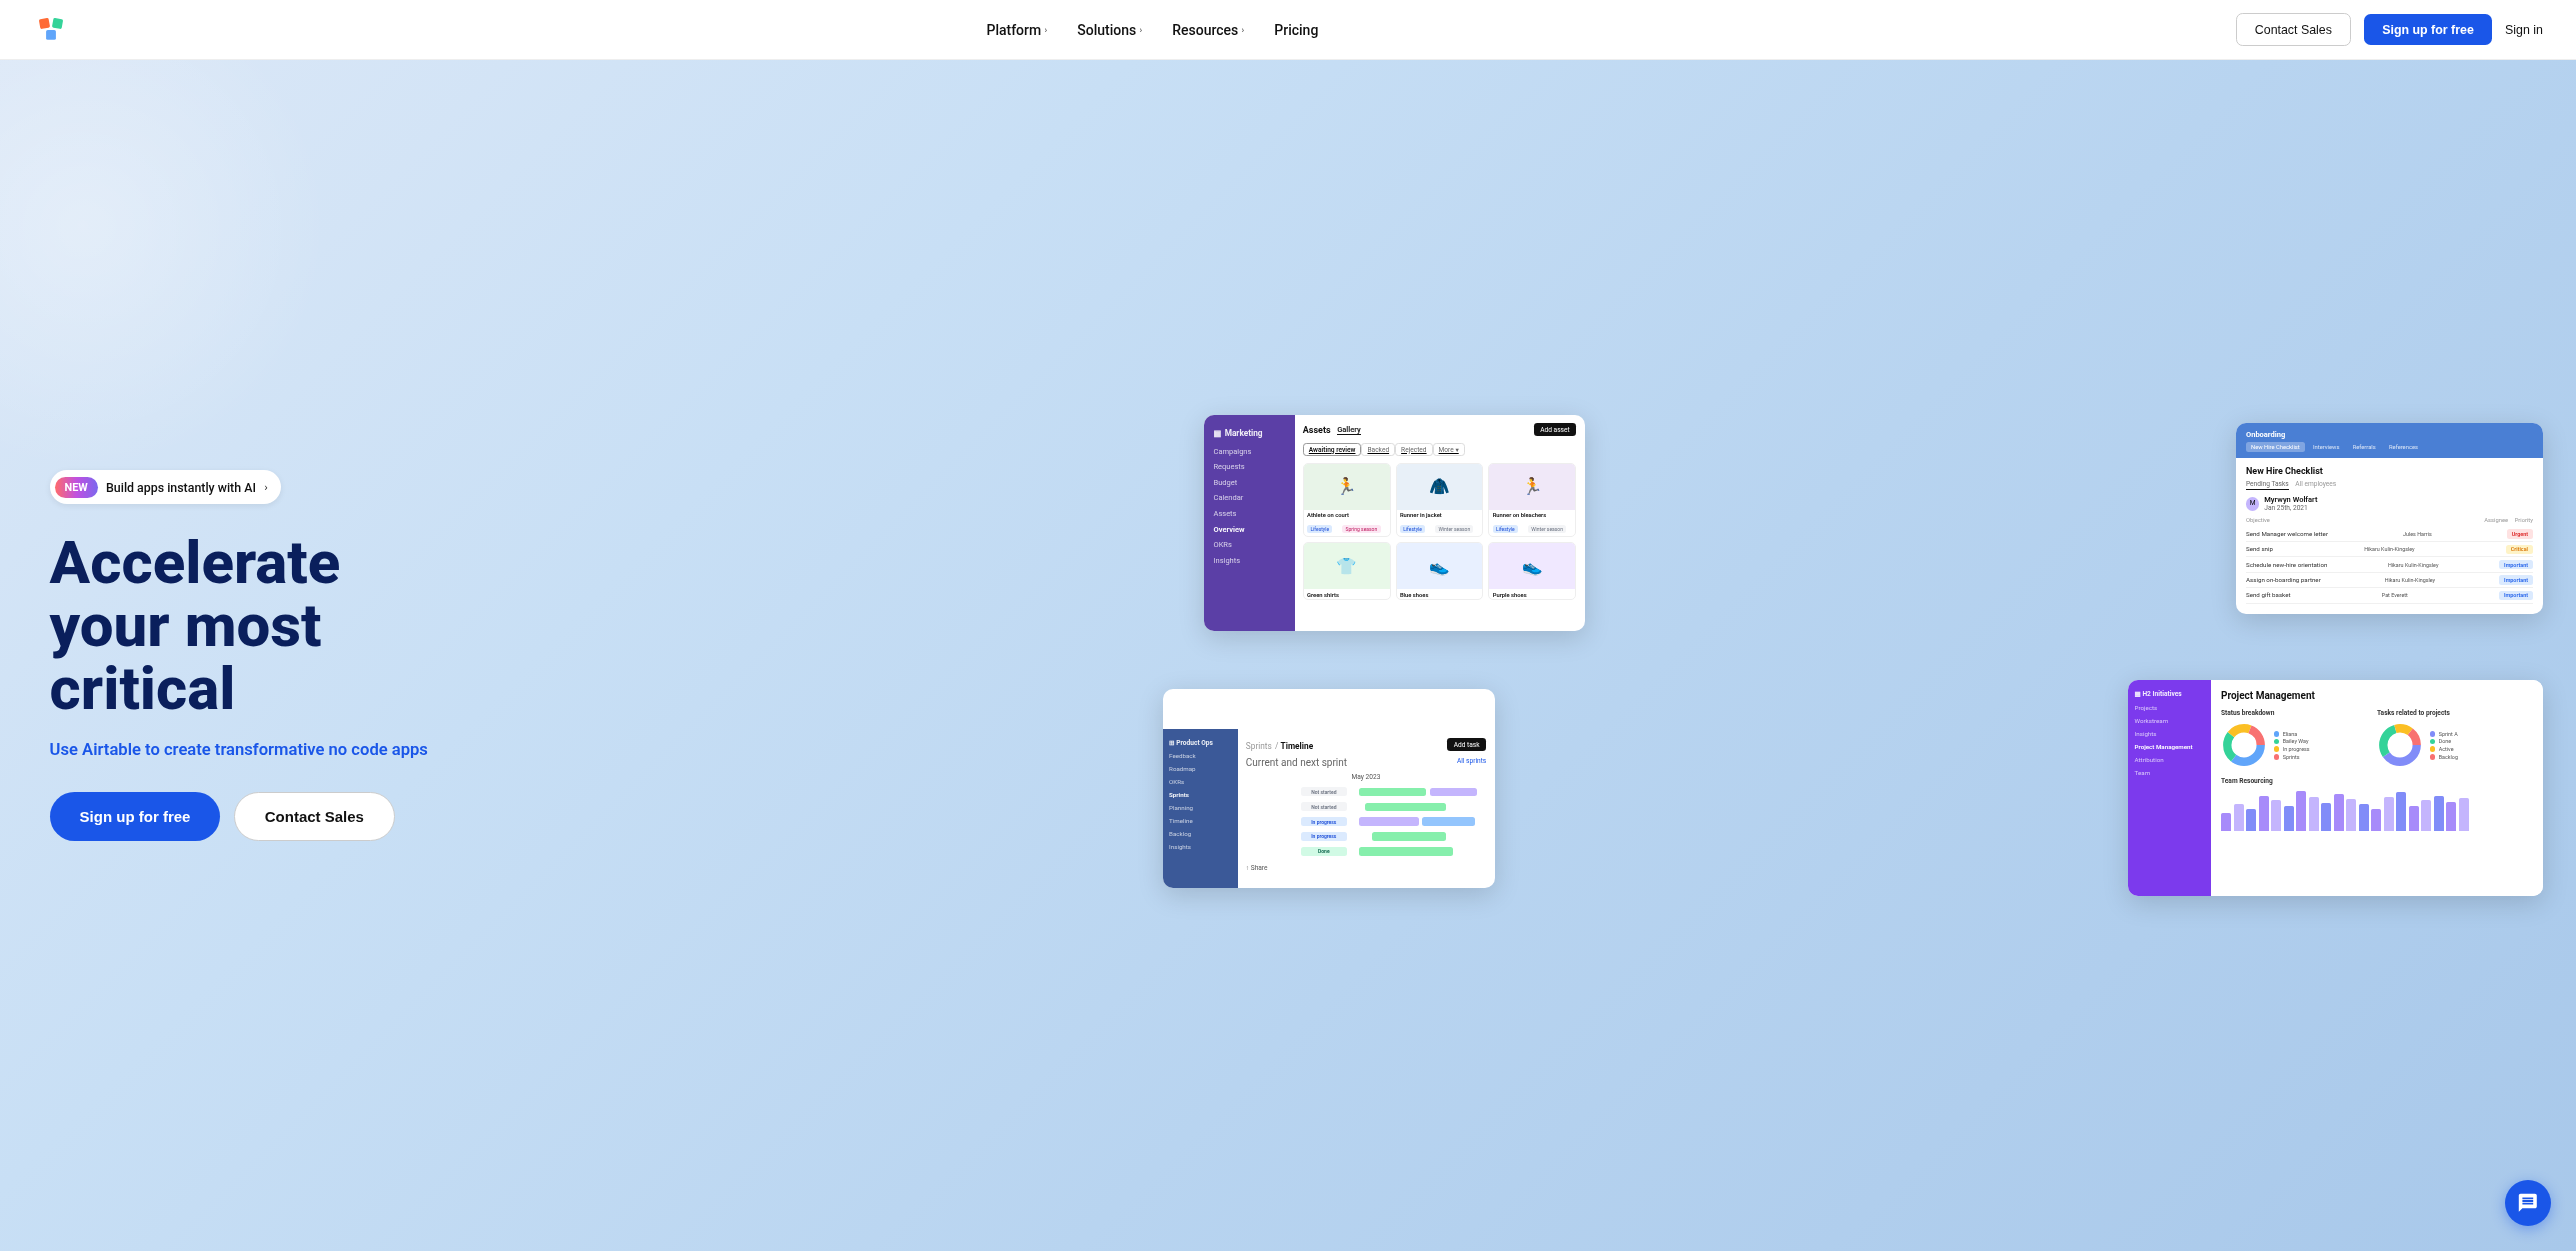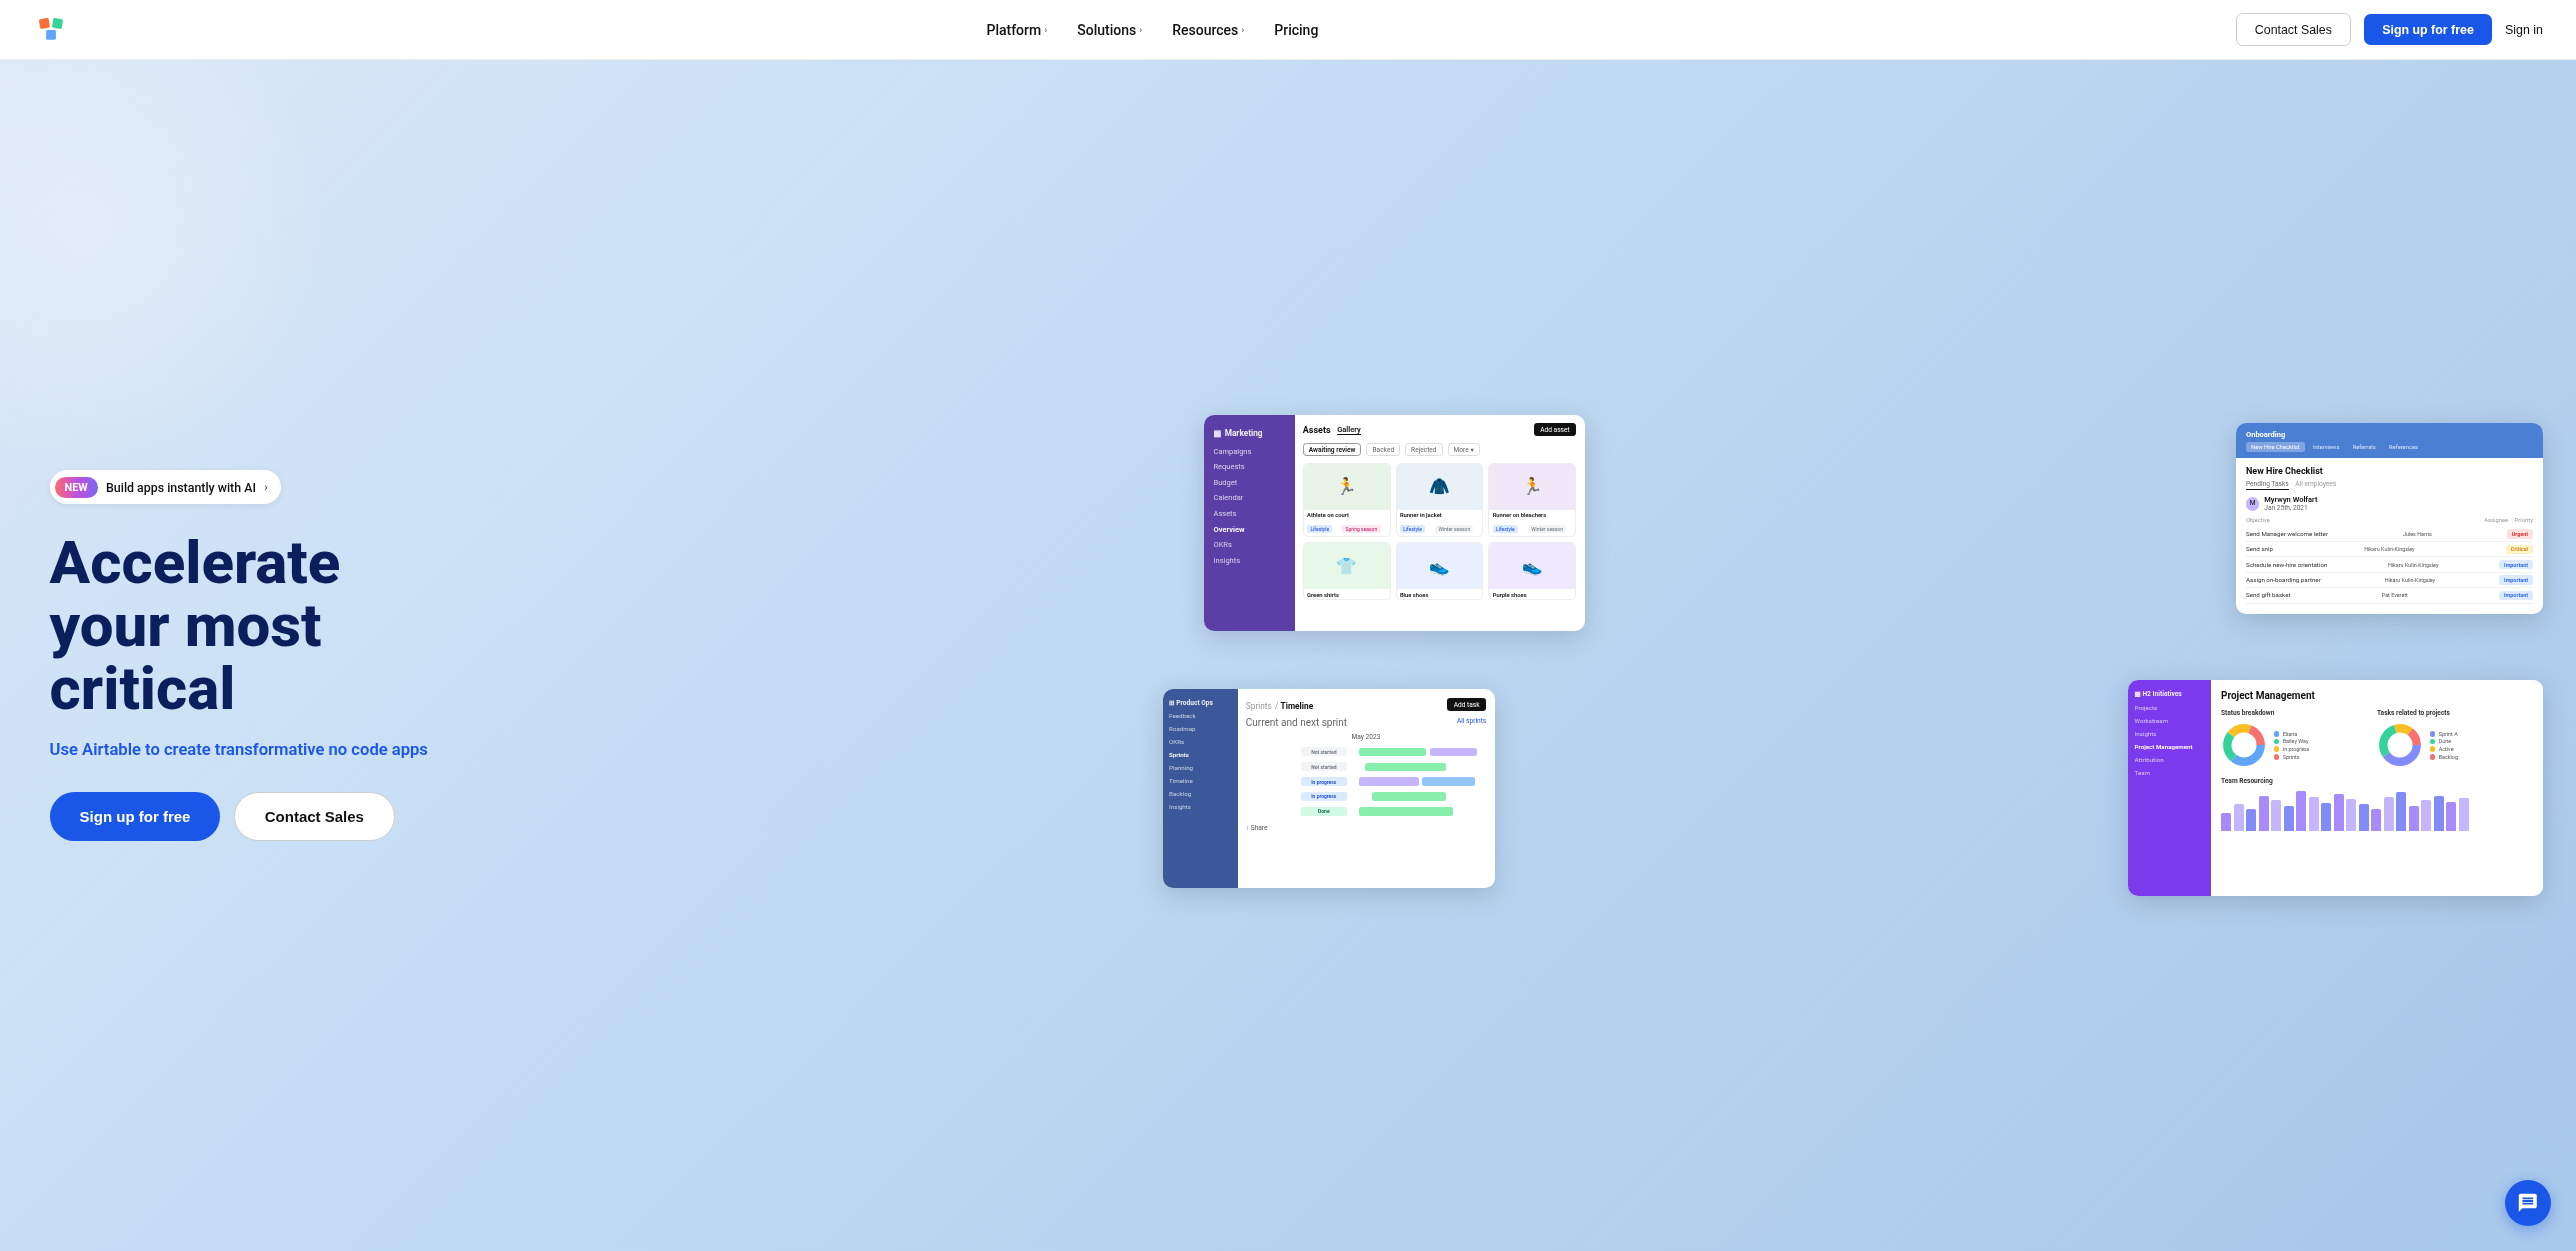--- a/index.html
+++ b/index.html
@@ -89,21 +89,21 @@
     .sc-sidebar { background: #5b3fa6; width: 91px; padding: 8.3px 0; }
     .sc-sidebar-title { color: rgba(255,255,255,0.9); font-size: 8.3px; font-weight: 700; padding: 5px 10px; display: flex; align-items: center; gap: 3.3px; }
     .sc-sidebar-item { color: rgba(255,255,255,0.75); font-size: 7.5px; padding: 3.3px 10px; cursor: pointer; }
     .sc-sidebar-item.active { color: #fff; font-weight: 600; }
     .sc-main { flex: 1; padding: 8.3px; }
     .sc-header { display: flex; align-items: center; justify-content: space-between; margin-bottom: 6.6px; }
     .sc-title { font-size: 9px; font-weight: 700; color: #111; }
     .sc-tab { font-size: 7.5px; color: #666; cursor: pointer; }
     .sc-tab.active { color: #111; font-weight: 600; border-bottom: 1.7px solid #111; }
     .sc-add-btn { font-size: 6.6px; background: #111; color: #fff; padding: 2.5px 6.6px; border-radius: 3.3px; }
-    .sc-status-row { display: flex; gap: 5px; margin-bottom: 6.6px; }
+    .sc-status-row { display: flex; margin-bottom: 6.6px; text-decoration: underline; }
     .sc-status { font-size: 6.6px; color: #666; padding: 1.7px 5px; border: 0.8px solid #ddd; border-radius: 3.3px; cursor: pointer; }
     .sc-status.active { color: #111; border-color: #999; font-weight: 600; }
     .sc-grid { display: grid; grid-template-columns: 1fr 1fr 1fr; gap: 5px; }
     .sc-img-card { border-radius: 5px; overflow: hidden; }
     .sc-img-placeholder { height: 46px; display: flex; align-items: center; justify-content: center; font-size: 16.6px; }
     .sc-img-label { font-size: 5.8px; font-weight: 600; color: #111; padding: 2.5px 3.3px 0.8px; }
     .sc-img-tag { font-size: 5px; padding: 0.8px 3.3px; border-radius: 2.5px; margin: 0 3.3px 3.3px; display: inline-block; }
 
     
     .sc-onboarding {
@@ -124,21 +124,21 @@
     .sc-checklist-item { font-size: 6.2px; color: #333; }
     .sc-badge { font-size: 5.4px; padding: 1.7px 5px; border-radius: 2.5px; font-weight: 600; }
     .badge-urgent { background: #fee2e2; color: #dc2626; }
     .badge-critical { background: #fef3c7; color: #d97706; }
     .badge-important { background: #dbeafe; color: #2563eb; }
 
     
     .sc-product {
       bottom: 8.3px; left: 0; width: 332px; height: 199px;
     }
-    .sc-product-inner { display: flex; height: 100%; }
+    .sc-product-inner { display: flex; height: 100%; margin-top: 40px; }
     .sc-prod-sidebar { background: #3b5998; width: 75px; padding: 6.6px 0; }
     .sc-prod-sidebar-title { color: rgba(255,255,255,0.9); font-size: 6.6px; font-weight: 700; padding: 3.3px 6.6px; }
     .sc-prod-sidebar-item { color: rgba(255,255,255,0.7); font-size: 6.2px; padding: 2.5px 6.6px; }
     .sc-prod-sidebar-item.active { color: #fff; font-weight: 600; }
     .sc-prod-main { flex: 1; padding: 8.3px; }
     .sc-prod-header { display: flex; align-items: center; justify-content: space-between; margin-bottom: 5px; }
     .sc-prod-title { font-size: 8.3px; font-weight: 700; color: #111; }
     .sc-sprint-header { display: flex; justify-content: space-between; margin-bottom: 5px; }
     .sc-sprint-label { font-size: 10px; color: #666; }
     .sc-sprint-link { font-size: 6.6px; color: #1a56e8; cursor: pointer; }

